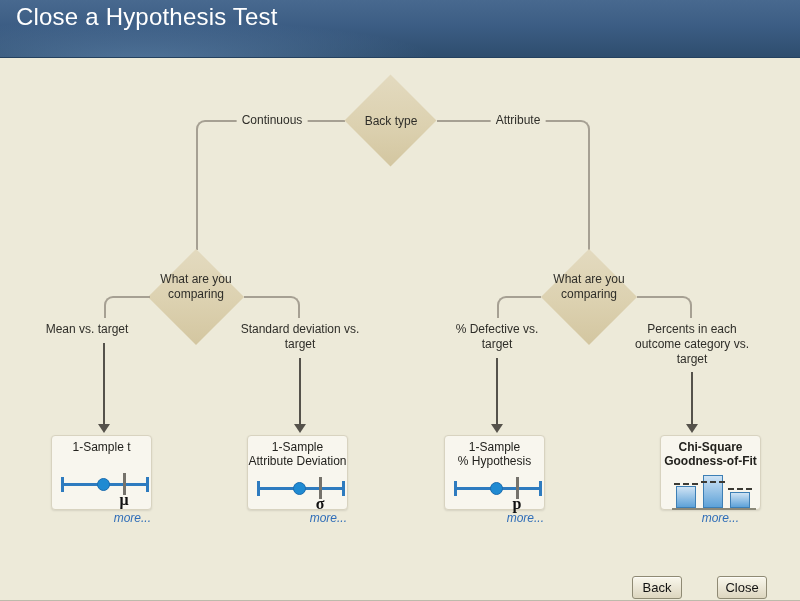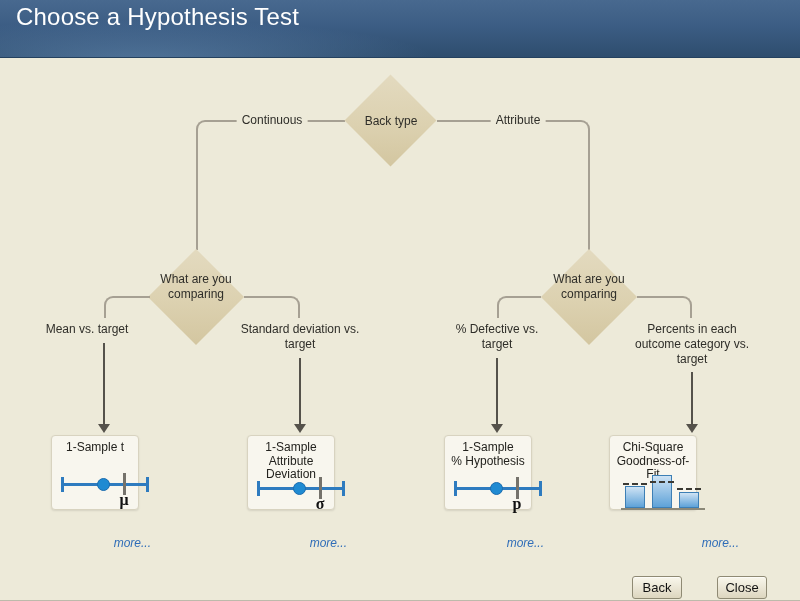--- a/index.html
+++ b/index.html
@@ -41,21 +41,21 @@
   .diamond{position:absolute;background:linear-gradient(135deg,#e3dabf 0%,var(--diamond) 55%,var(--diamond-dark) 100%);transform:rotate(45deg);}
   .dlabel{position:absolute;text-align:center;font-size:12px;line-height:15px;color:var(--text);}
   
   .blabel{
     position:absolute;transform:translateX(-50%);text-align:center;
     font-size:12px;line-height:15px;color:var(--text);
     background:var(--canvas);padding:0 5px;
   }
   
   .card{
-    position:absolute;top:435px;width:88px;height:75px;box-sizing:border-box;
+    position:absolute;top:435px;width:101px;height:75px;box-sizing:border-box;
     background:var(--card-bg);border:1px solid var(--card-border);border-radius:4px;
     box-shadow:0 1px 2px rgba(0,0,0,.10);
   }
   .card .ctitle{margin-top:5px;text-align:center;font-size:12px;line-height:13.5px;color:#23221e;}
   .card .ctitle span{display:block;}
   
   .iv{position:absolute;left:9px;top:40px;width:88px;height:34px;}
   .iv .hline{position:absolute;left:0;top:7px;width:88px;height:3px;background:var(--blue);}
   .iv .cap{position:absolute;top:1px;width:3px;height:15px;background:var(--blue);}
   .iv .cap.l{left:0;} .iv .cap.r{left:85px;}
@@ -65,37 +65,37 @@
     font-family:"Liberation Serif","DejaVu Serif",serif;font-weight:bold;font-size:16px;line-height:18px;color:#111;}
   
   .bc{position:absolute;left:11px;top:32px;width:84px;height:42px;}
   .bc .base{position:absolute;left:0;bottom:0;width:84px;height:2px;background:#8b8878;}
   .bc .bar{position:absolute;bottom:2px;width:20px;box-sizing:border-box;
     background:linear-gradient(to bottom,var(--bar-top),var(--bar-bottom));border:1px solid var(--bar-border);}
   .bc .dash{position:absolute;width:24px;border-top:2px dashed #3c3a34;}
   
   .more{
     position:absolute;top:511px;width:106px;text-align:right;box-sizing:border-box;padding-right:6px;
-    font-size:12px;font-style:italic;color:var(--link);cursor:pointer;margin-top:25px;
+    font-size:12px;font-style:italic;color:var(--link);cursor:pointer;
   }
   
   .btn{
     position:absolute;top:576px;width:50px;height:23px;
     background:linear-gradient(to bottom,var(--btn-top),var(--btn-bottom));
     border:1px solid var(--btn-border);border-radius:3px;
     font-family:"Liberation Sans",sans-serif;font-size:13px;color:#111;
     box-shadow:0 1px 0 rgba(255,255,255,.6) inset;
   }
   .edge-bottom{position:absolute;left:0;bottom:0;width:800px;height:1px;background:#bdbaab;}
 </style>
 </head>
 <body>
 
 <div class="hdr">
-  <div class="title">Choose a Hypothesis Test</div>
+  <div class="title">Close a Hypothesis Test</div>
 </div>
 
 <div class="bend tl" style="left:196px;top:120px;width:149px;height:130px;"></div>
 <div class="bend tr" style="left:437px;top:120px;width:153px;height:130px;"></div>
 <div class="blabel" style="left:272px;top:113px;white-space:nowrap;">Continuous</div>
 <div class="blabel" style="left:518px;top:113px;white-space:nowrap;">Attribute</div>
 
 <div class="diamond" style="left:358px;top:88px;width:65px;height:65px;"></div>
 <div class="dlabel" style="left:346px;top:114px;width:90px;">Back type</div>
 
@@ -165,21 +165,21 @@
     <div class="cap l"></div>
       <div class="hline"></div>
       <div class="cap r"></div>
     <div class="tick"></div>
       <div class="dot"></div>
     <div class="sym">p</div>
   </div>
 </div>
 <div class="more" style="left:444px;">more...</div>
 
-<div class="card" style="left:609px;">
+<div class="card" style="left:660px;font-weight:bold;">
   <div class="ctitle">
     <span>Chi-Square</span>
       <span>Goodness-of-Fit</span>
   </div>
   <div class="bc">
     <div class="bar" style="left:4px;height:22px;"></div>
     <div class="bar" style="left:31px;height:33px;"></div>
     <div class="bar" style="left:58px;height:16px;"></div>
     <div class="dash" style="left:2px;bottom:25px;"></div>
     <div class="dash" style="left:29px;bottom:27px;"></div>

